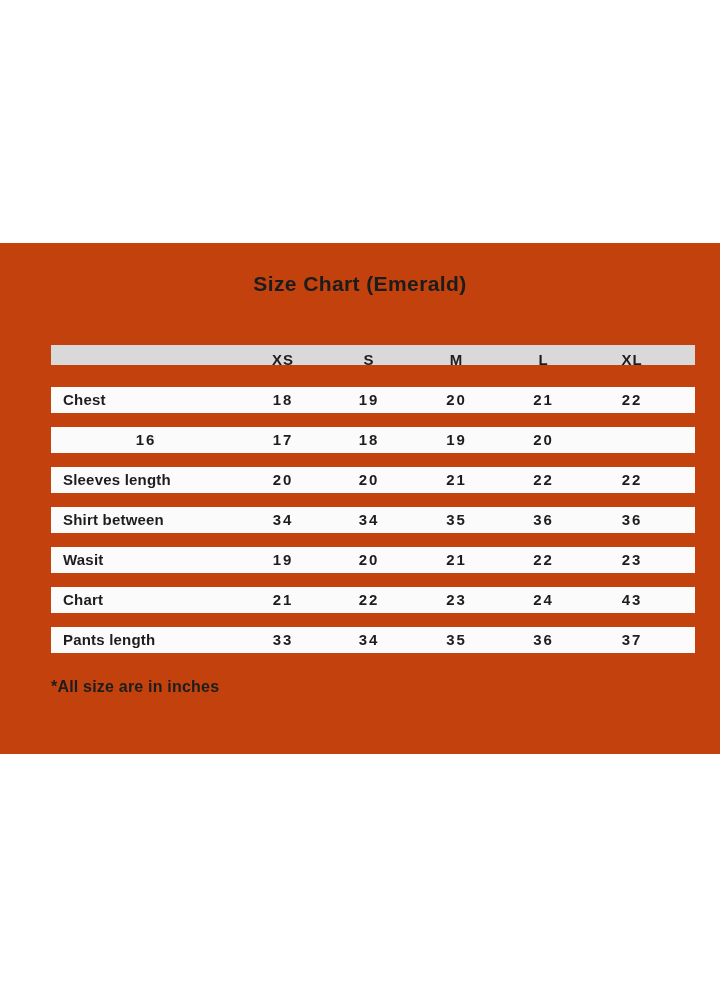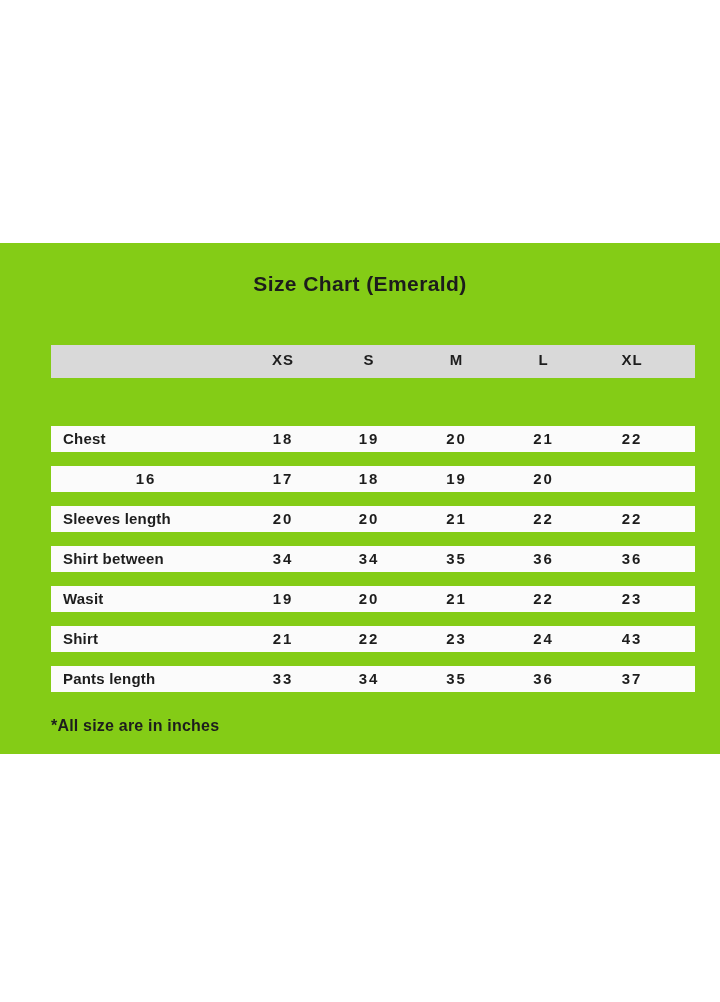--- a/index.html
+++ b/index.html
@@ -7,21 +7,21 @@
     width: 720px; height: 1002px;
     background: #ffffff;
     font-family: "Liberation Sans", sans-serif;
     position: relative;
     overflow: hidden;
   }
   .panel {
     position: absolute;
     top: 243px; left: 0;
     width: 720px; height: 511px;
-    background: #84cc16;
+    background: #c2410c;
   }
   .title {
     margin: 28px 0 0 0;
     height: 26px; line-height: 26px;
     text-align: center;
     font-size: 21px;
     font-weight: 700;
     letter-spacing: 0.4px;
     color: #1c1c1c;
   }
@@ -31,23 +31,23 @@
   }
   .row {
     display: grid;
     grid-template-columns: 190px 84px 88px 87px 87px 90px;
     padding-right: 18px;
     box-sizing: border-box;
     width: 644px;
   }
   .row.header {
     background: #d9d9d9;
-    height: 33px; line-height: 29px;
+    height: 20px; line-height: 29px;
   }
-  .rows { margin-top: 48px; }
+  .rows { margin-top: 22px; }
   .row.data {
     background: #fbfbfb;
     height: 26px; line-height: 26px;
     margin-bottom: 14px;
   }
   .row.data:last-child { margin-bottom: 0; }
   .cell {
     font-size: 15px;
     font-weight: 700;
     color: #1d1d1d;
@@ -134,21 +134,21 @@
         <div class="row data">
           <div class="cell label">Wasit</div>
           <div class="cell val">19</div>
           <div class="cell val">20</div>
           <div class="cell val">21</div>
           <div class="cell val">22</div>
           <div class="cell val">23</div>
         </div>
 
         <div class="row data">
-          <div class="cell label">Shirt</div>
+          <div class="cell label">Chart</div>
           <div class="cell val">21</div>
           <div class="cell val">22</div>
           <div class="cell val">23</div>
           <div class="cell val">24</div>
           <div class="cell val">43</div>
         </div>
 
         <div class="row data">
           <div class="cell label">Pants length</div>
           <div class="cell val">33</div>

